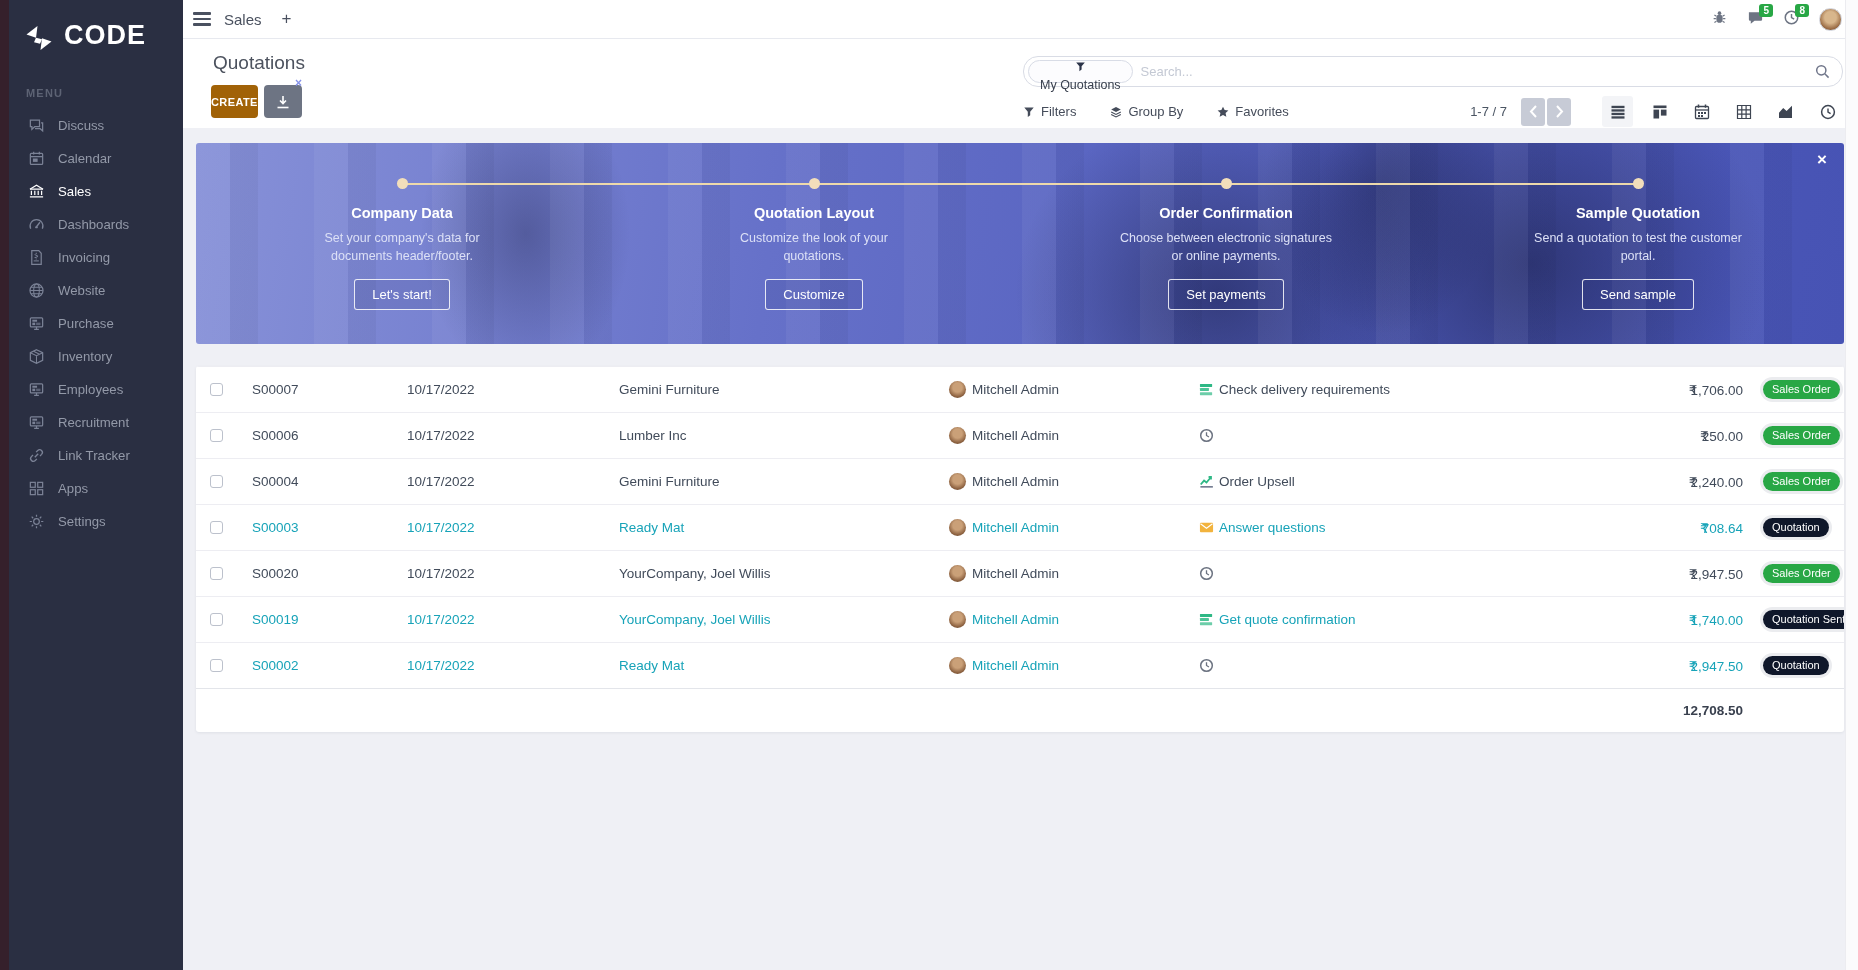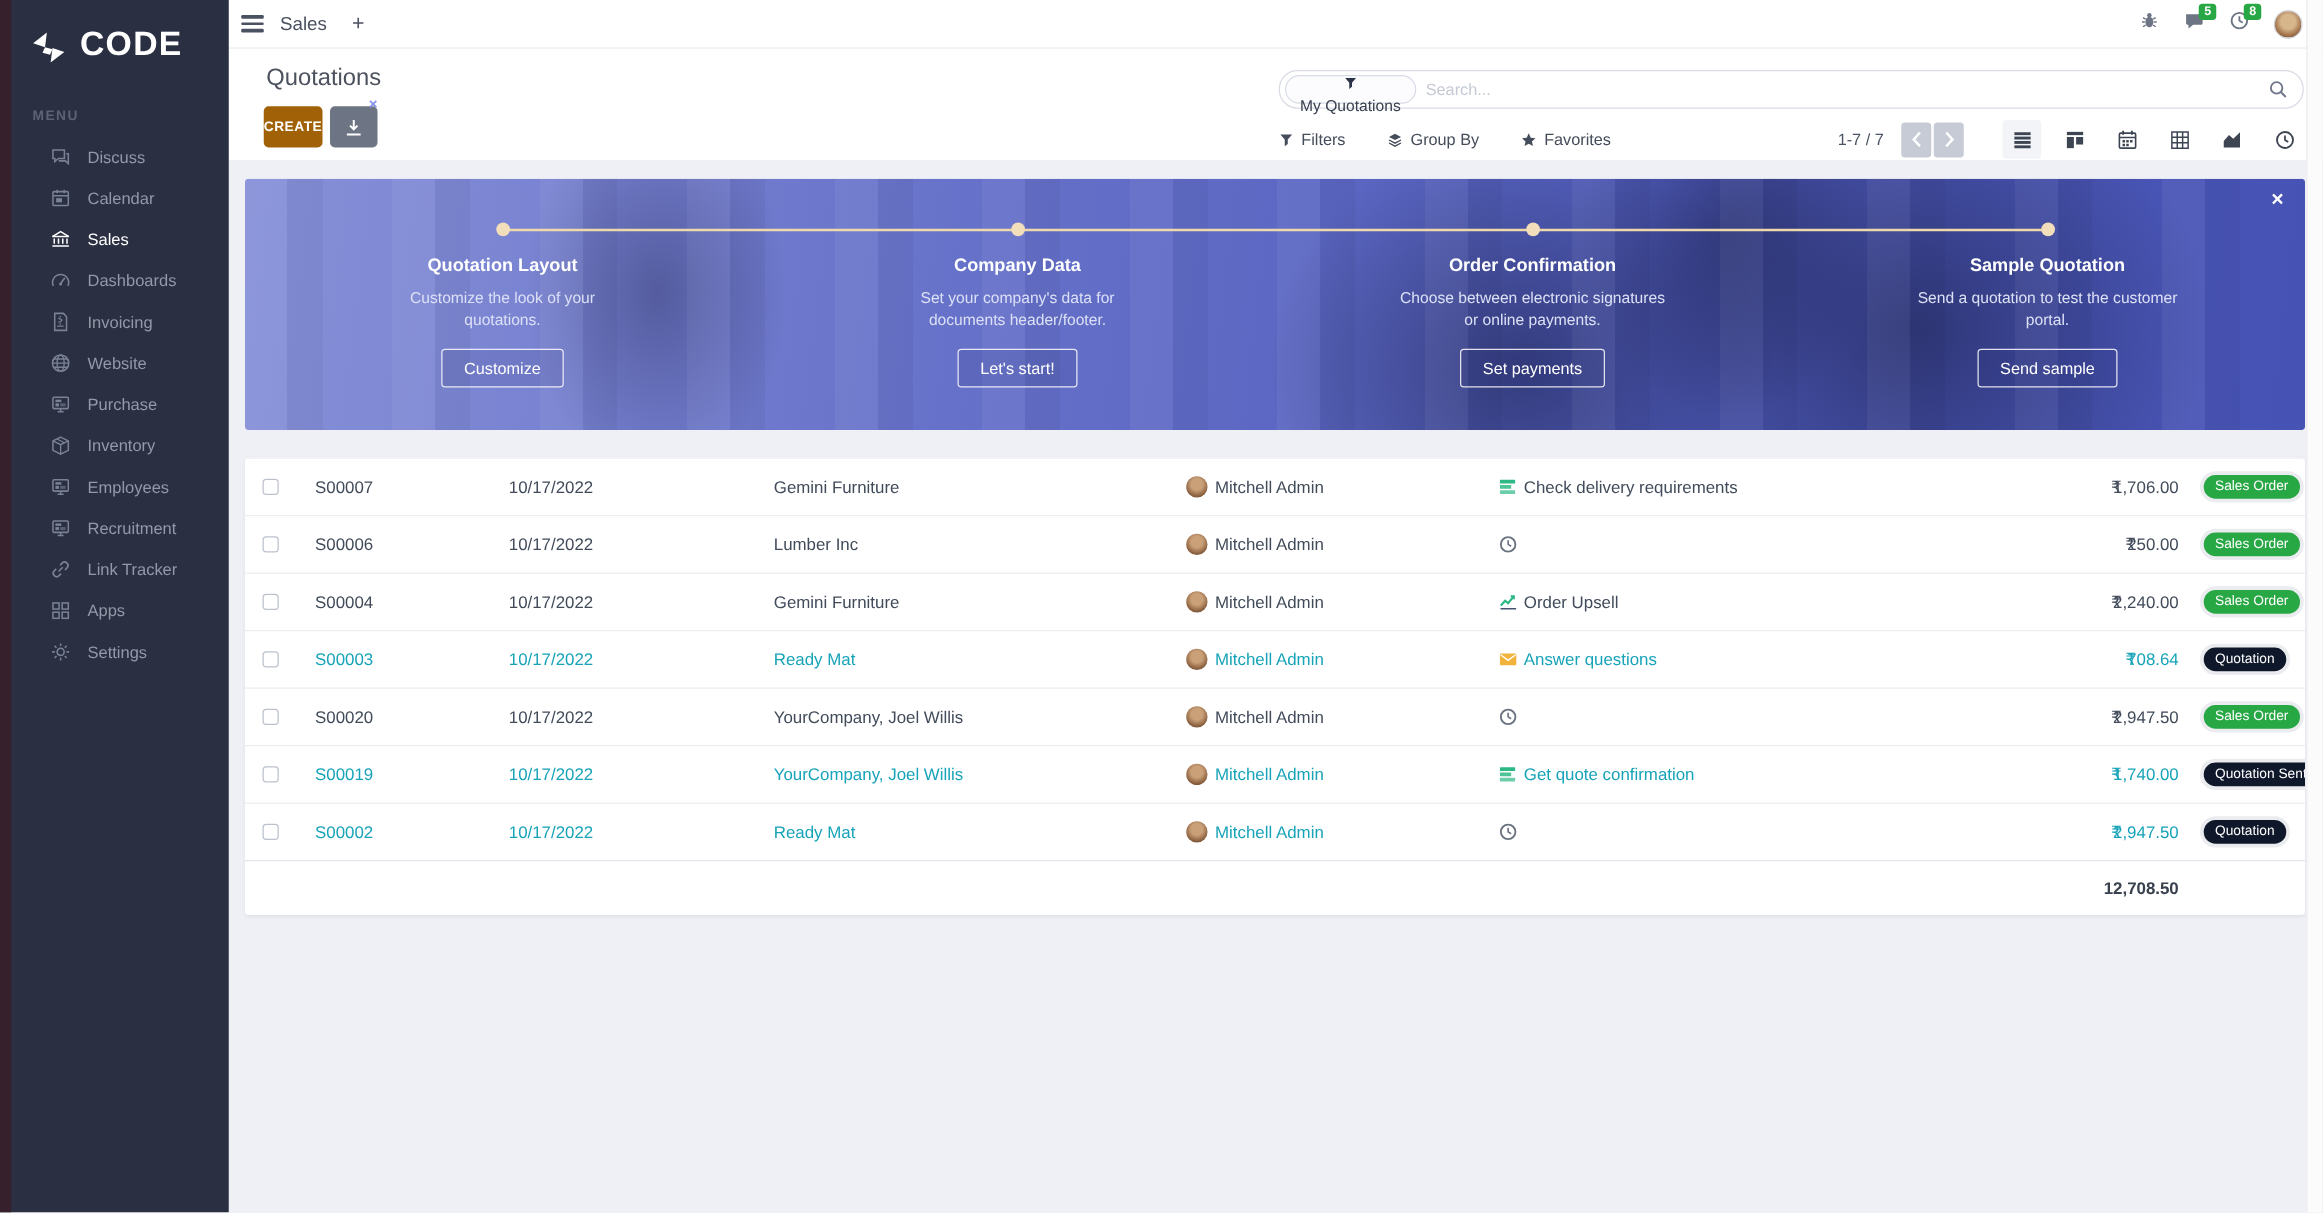--- a/index.html
+++ b/index.html
@@ -7,21 +7,21 @@
   body { font-family: "Liberation Sans", "DejaVu Sans", sans-serif; background: #eff0f5; position: relative; }
   .ic svg { display: block; }
 
   
   .sidebar { position: absolute; left: 0; top: 0; width: 183px; height: 100%; background: #2a2f42; z-index: 5; }
   .sidebar-strip { position: absolute; left: 0; top: 0; width: 9px; height: 100%; background: #35202b; }
   .brand { display: flex; align-items: flex-end; gap: 10px; padding: 20px 0 0 24px; }
   .brand-logo { width: 30px; height: 26px; }
   .brand-text { color: #fff; font-size: 27px; font-weight: bold; letter-spacing: 1px; }
   .menu-label { color: #5d6374; font-size: 11px; font-weight: bold; letter-spacing: 1.2px; padding: 36px 0 10px 26px; }
-  .menu-item { display: flex; align-items: center; gap: 13px; height: 33px; padding-left: 40px; color: #9399a8; font-size: 13.2px; cursor: pointer; }
+  .menu-item { display: flex; align-items: center; gap: 13px; height: 33px; padding-left: 28px; color: #9399a8; font-size: 13.2px; cursor: pointer; }
   .menu-item .mi-ic { width: 17px; height: 17px; color: #7b8296; flex: 0 0 auto; }
   .menu-item .mi-ic svg { width: 17px; height: 17px; }
   .menu-item.active, .menu-item.active .mi-ic { color: #ffffff; }
 
   
   .main { position: absolute; left: 183px; top: 0; right: 0; bottom: 0; }
 
   .topbar { height: 39px; background: #fff; border-bottom: 1px solid #e7e9ef; display: flex; align-items: center; padding: 0 16px 0 10px; }
   .hamburger { width: 18px; display: flex; flex-direction: column; gap: 3px; cursor: pointer; }
   .hamburger i { display: block; height: 2.4px; background: #4a5160; border-radius: 1px; }
@@ -432,29 +432,29 @@
       </div>
     </div>
   </div>
 
   <div class="banner">
     <span class="banner-close">×</span>
     <div class="stepper-line"></div>
     <div class="steps">
       <div class="step">
         <span class="step-dot"></span>
+        <div class="step-title">Company Data</div>
+        <div class="step-desc">Set your company's data for documents header/footer.</div>
+        <button class="step-btn">Let's start!</button>
+      </div>
+      <div class="step">
+        <span class="step-dot"></span>
         <div class="step-title">Quotation Layout</div>
         <div class="step-desc">Customize the look of your quotations.</div>
         <button class="step-btn">Customize</button>
-      </div>
-      <div class="step">
-        <span class="step-dot"></span>
-        <div class="step-title">Company Data</div>
-        <div class="step-desc">Set your company's data for documents header/footer.</div>
-        <button class="step-btn">Let's start!</button>
       </div>
       <div class="step">
         <span class="step-dot"></span>
         <div class="step-title">Order Confirmation</div>
         <div class="step-desc">Choose between electronic signatures or online payments.</div>
         <button class="step-btn">Set payments</button>
       </div>
       <div class="step">
         <span class="step-dot"></span>
         <div class="step-title">Sample Quotation</div>

